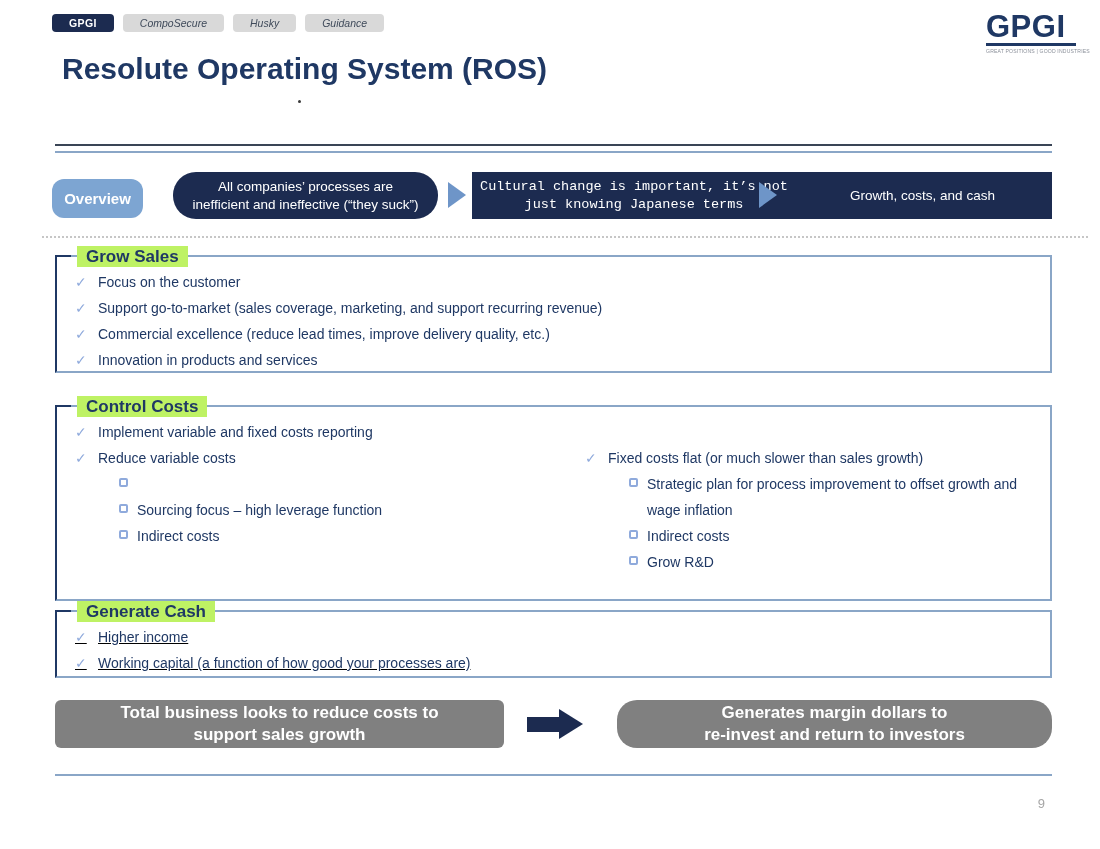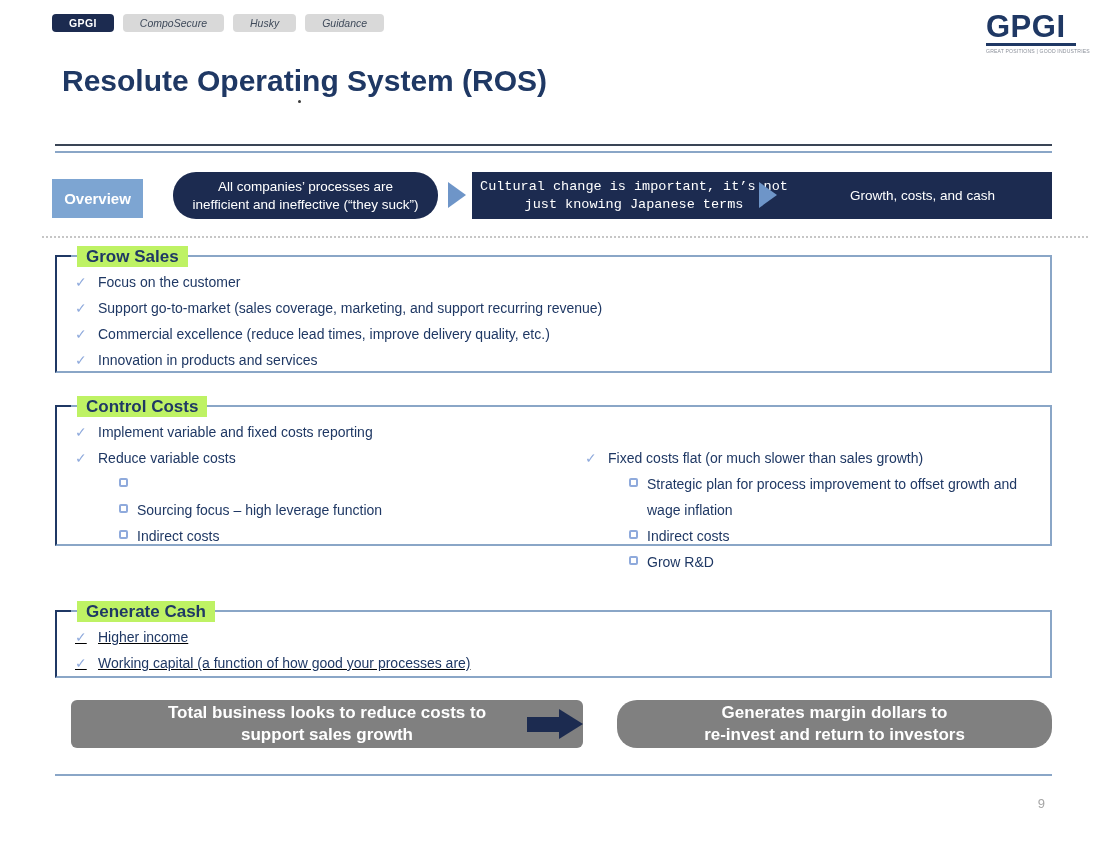--- a/index.html
+++ b/index.html
@@ -13,66 +13,66 @@
   .tab.active { background:var(--dark-box,#1C2B50); color:#fff; font-style:normal; font-weight:bold; letter-spacing:.4px; }
 
   
   .logo { position:absolute; left:986px; top:12px; width:90px; }
   .logo-text { font-size:31px; font-weight:bold; color:var(--navy,#1F3864); letter-spacing:.5px; line-height:30px; }
   .logo-underline { height:3px; background:var(--navy,#1F3864); margin-top:1px; }
   .logo-tagline { font-size:6px; color:#8a8f99; letter-spacing:.2px; white-space:nowrap; margin-top:2px;
                   transform:scaleX(.85); transform-origin:left center; }
 
   
-  .page-title { position:absolute; left:62px; top:64px; font-size:30px; font-weight:bold; color:var(--navy,#1F3864); }
+  .page-title { position:absolute; left:62px; top:52px; font-size:30px; font-weight:bold; color:var(--navy,#1F3864); }
   .title-dot { position:absolute; left:298px; top:100px; width:3px; height:3px; background:#3a3a3a; border-radius:50%; }
   .subtitle { position:absolute; left:62px; top:108px; font-size:21px; color:var(--subtitle-gray,#9D9D9D); }
   .rule-dark { position:absolute; left:55px; right:48px; top:144px; height:2px; background:#3a4556; }
   .rule-steel { position:absolute; left:55px; right:48px; top:151px; height:2px; background:var(--steel-border,#8AA6C7); }
 
   
   .flow { position:absolute; left:52px; top:172px; right:48px; height:47px; }
   .overview-box { position:absolute; left:0; top:7px; width:91px; height:39px; background:var(--overview-bg,#7DA5D2);
-                  color:#fff; font-weight:bold; font-size:15px; display:flex; align-items:center; justify-content:center; }
+                  color:#fff; font-weight:bold; font-size:15px; display:flex; align-items:center; justify-content:center;border-radius:12px; }
   .flow-box { position:absolute; top:0; height:47px; background:var(--dark-box,#1C2B50); color:#fff; font-size:13.5px;
               line-height:18px; display:flex; align-items:center; justify-content:center; text-align:center; white-space:pre-line; }
   .flow-box.b1 { left:121px; width:265px;border-radius:23px; }
   .flow-box.b2 { left:420px; width:324px;font-family:Liberation Mono, monospace; }
   .flow-box.b3 { left:741px; width:259px; }
   .flow-arrow { position:absolute; top:10px; width:0; height:0;
                 border-top:13px solid transparent; border-bottom:13px solid transparent;
                 border-left:18px solid var(--flow-arrow,#6E95C8); }
   .arrow1 { left:396px; }
   .arrow2 { left:707px; }
 
   .dotted-sep { position:absolute; left:42px; right:12px; top:236px; border-top:2px dotted #c6c6c6; }
 
   
   .section { position:absolute; left:55px; right:48px; border:2px solid var(--steel-border,#8AA6C7);
              border-left-color:var(--navy,#1F3864); }
   .section::before { content:""; position:absolute; top:-2px; left:-2px; width:16px; height:2px; background:var(--navy,#1F3864); }
   .section-title { position:absolute; top:-11px; left:20px; background:#bef264; padding:0 9px;
                    font-size:17px; font-weight:bold; color:var(--navy,#1F3864); line-height:21px; }
   .s0 { top:255px; height:118px; }
-  .s1 { top:405px; height:141px; }
+  .s1 { top:405px; height:196px; }
   .s2 { top:610px; height:68px;text-decoration:underline; }
   .cols { display:flex; padding:12px 10px 0 18px; }
   .col { flex:1; }
   .col-right { flex:0 0 455px; }
   .bullet { display:flex; align-items:flex-start; gap:9px; min-height:26px; }
   .level2 { margin-left:44px; }
   .check-icon { color:var(--light-blue,#8FAADC); font-size:14px; line-height:26px; width:14px; flex:none; }
   .square-icon { width:9px; height:9px; border:2px solid var(--light-blue,#8FAADC); border-radius:2px; margin-top:7px; flex:none; }
   .bullet-text { font-size:14px; color:var(--navy,#1F3864); line-height:26px; white-space:pre-line; }
 
   
   .footer-box { position:absolute; top:700px; height:48px; background:var(--gray-box,#808080); border-radius:6px;
                 color:#fff; font-weight:bold; font-size:17px; line-height:22px; display:flex; align-items:center;
                 justify-content:center; text-align:center; white-space:pre-line; }
-  .fb-left { left:55px; width:512px;margin-left:16px; }
+  .fb-left { left:55px; width:449px; }
   .fb-right { left:617px; width:435px;border-radius:20px; }
   .block-arrow { position:absolute; left:527px; top:717px; width:32px; height:15px; background:var(--dark-box,#1C2B50); }
   .block-arrow::after { content:""; position:absolute; left:32px; top:-8px; width:0; height:0;
                         border-top:15px solid transparent; border-bottom:15px solid transparent;
                         border-left:24px solid var(--dark-box,#1C2B50); }
 
   .bottom-rule { position:absolute; left:55px; right:48px; top:774px; height:2px; background:var(--steel-border,#8AA6C7); }
   .page-number { position:absolute; right:55px; top:796px; font-size:13px; color:#a6a6a6; }
 </style>
 </head>

